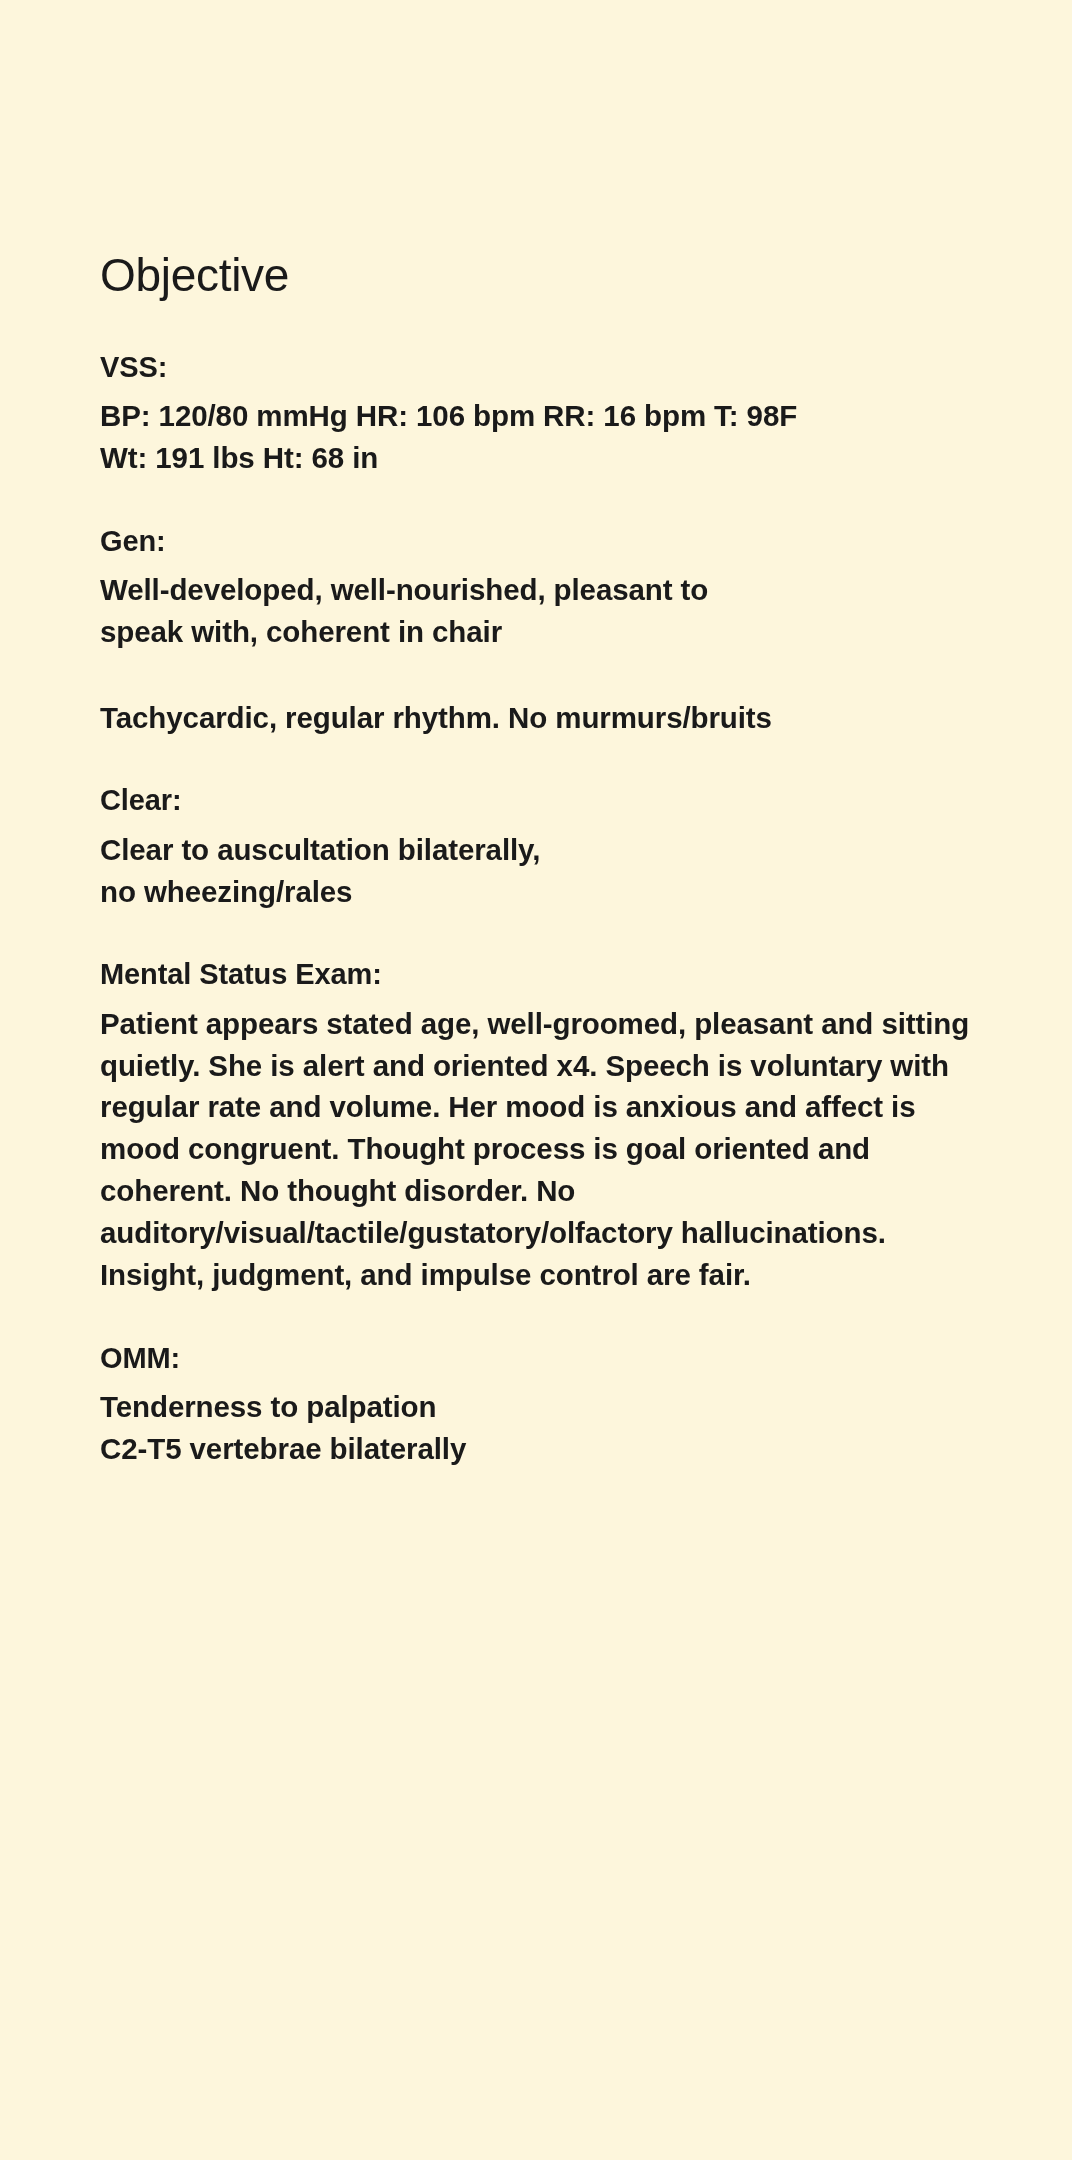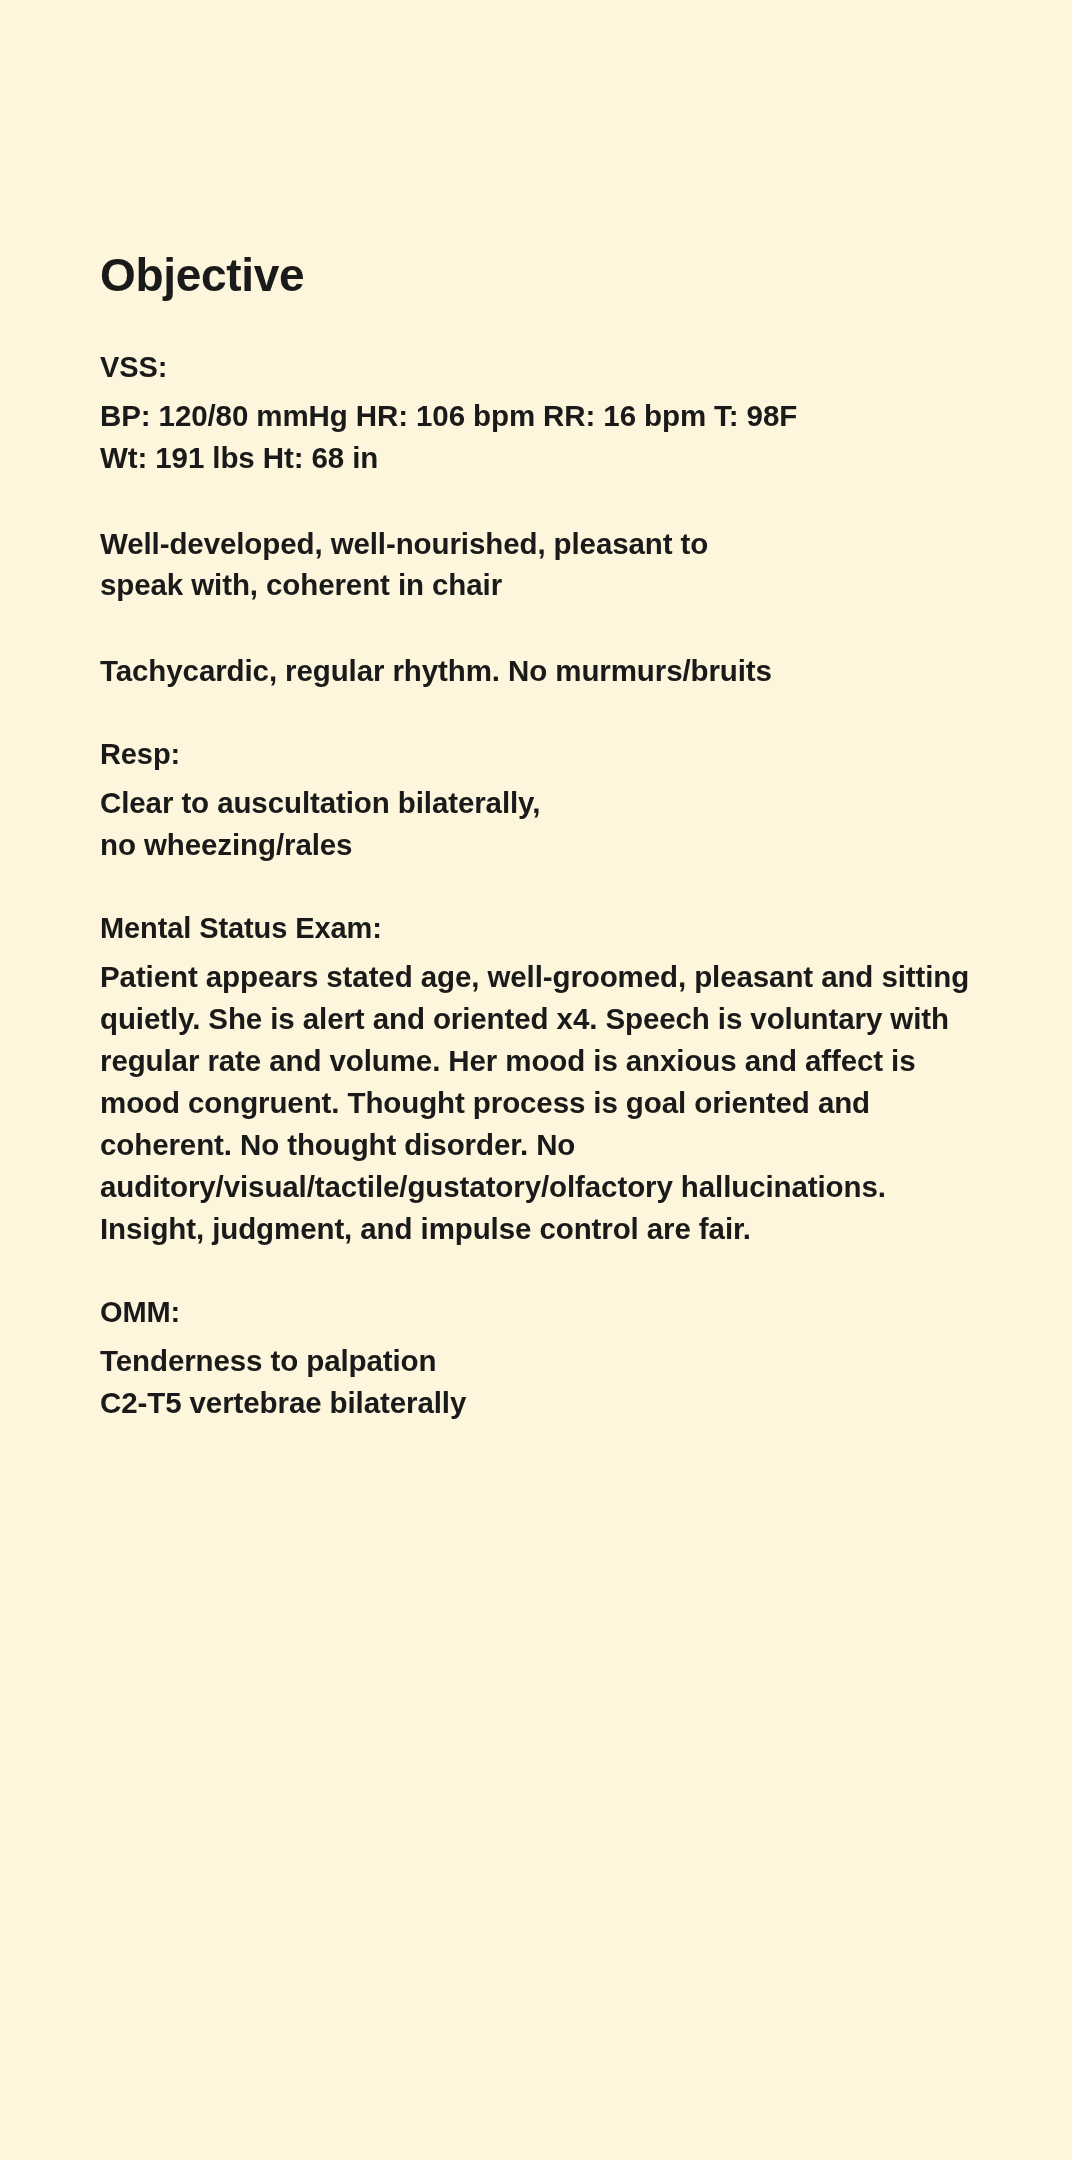--- a/index.html
+++ b/index.html
@@ -16,21 +16,21 @@
   }
   .page {
     box-sizing: border-box;
     width: 1072px;
     height: 2160px;
     padding: 250px 100px 0 100px;
     background: #fdf6dc;
   }
   .doc-title {
     font-size: 46px;
-    font-weight: bold;
+    font-weight: normal;
     letter-spacing: -0.3px;
     margin: 0 0 48px 0;
     line-height: 1.1;
   }
   .section {
     margin: 0 0 44px 0;
   }
   .section:last-child {
     margin-bottom: 12px;
   }
@@ -57,30 +57,31 @@
 
   <h1 class="doc-title">Objective</h1>
 
   <div class="section">
     <div class="section-label">VSS:</div>
     <div class="section-body">BP: 120/80 mmHg HR: 106 bpm RR: 16 bpm T: 98F
 Wt: 191 lbs Ht: 68 in</div>
   </div>
 
   <div class="section">
+    <div class="section-label">Gen:</div>
     <div class="section-body">Well-developed, well-nourished, pleasant to
 speak with, coherent in chair</div>
   </div>
 
   <div class="section">
     <div class="section-body">Tachycardic, regular rhythm. No murmurs/bruits</div>
   </div>
 
   <div class="section">
-    <div class="section-label">Resp:</div>
+    <div class="section-label">Clear:</div>
     <div class="section-body">Clear to auscultation bilaterally,
 no wheezing/rales</div>
   </div>
 
   <div class="section">
     <div class="section-label">Mental Status Exam:</div>
     <div class="section-body">Patient appears stated age, well-groomed, pleasant and sitting quietly. She is alert and oriented x4. Speech is voluntary with regular rate and volume. Her mood is anxious and affect is mood congruent. Thought process is goal oriented and coherent. No thought disorder. No auditory/visual/tactile/gustatory/olfactory hallucinations. Insight, judgment, and impulse control are fair.</div>
   </div>
 
   <div class="section">

